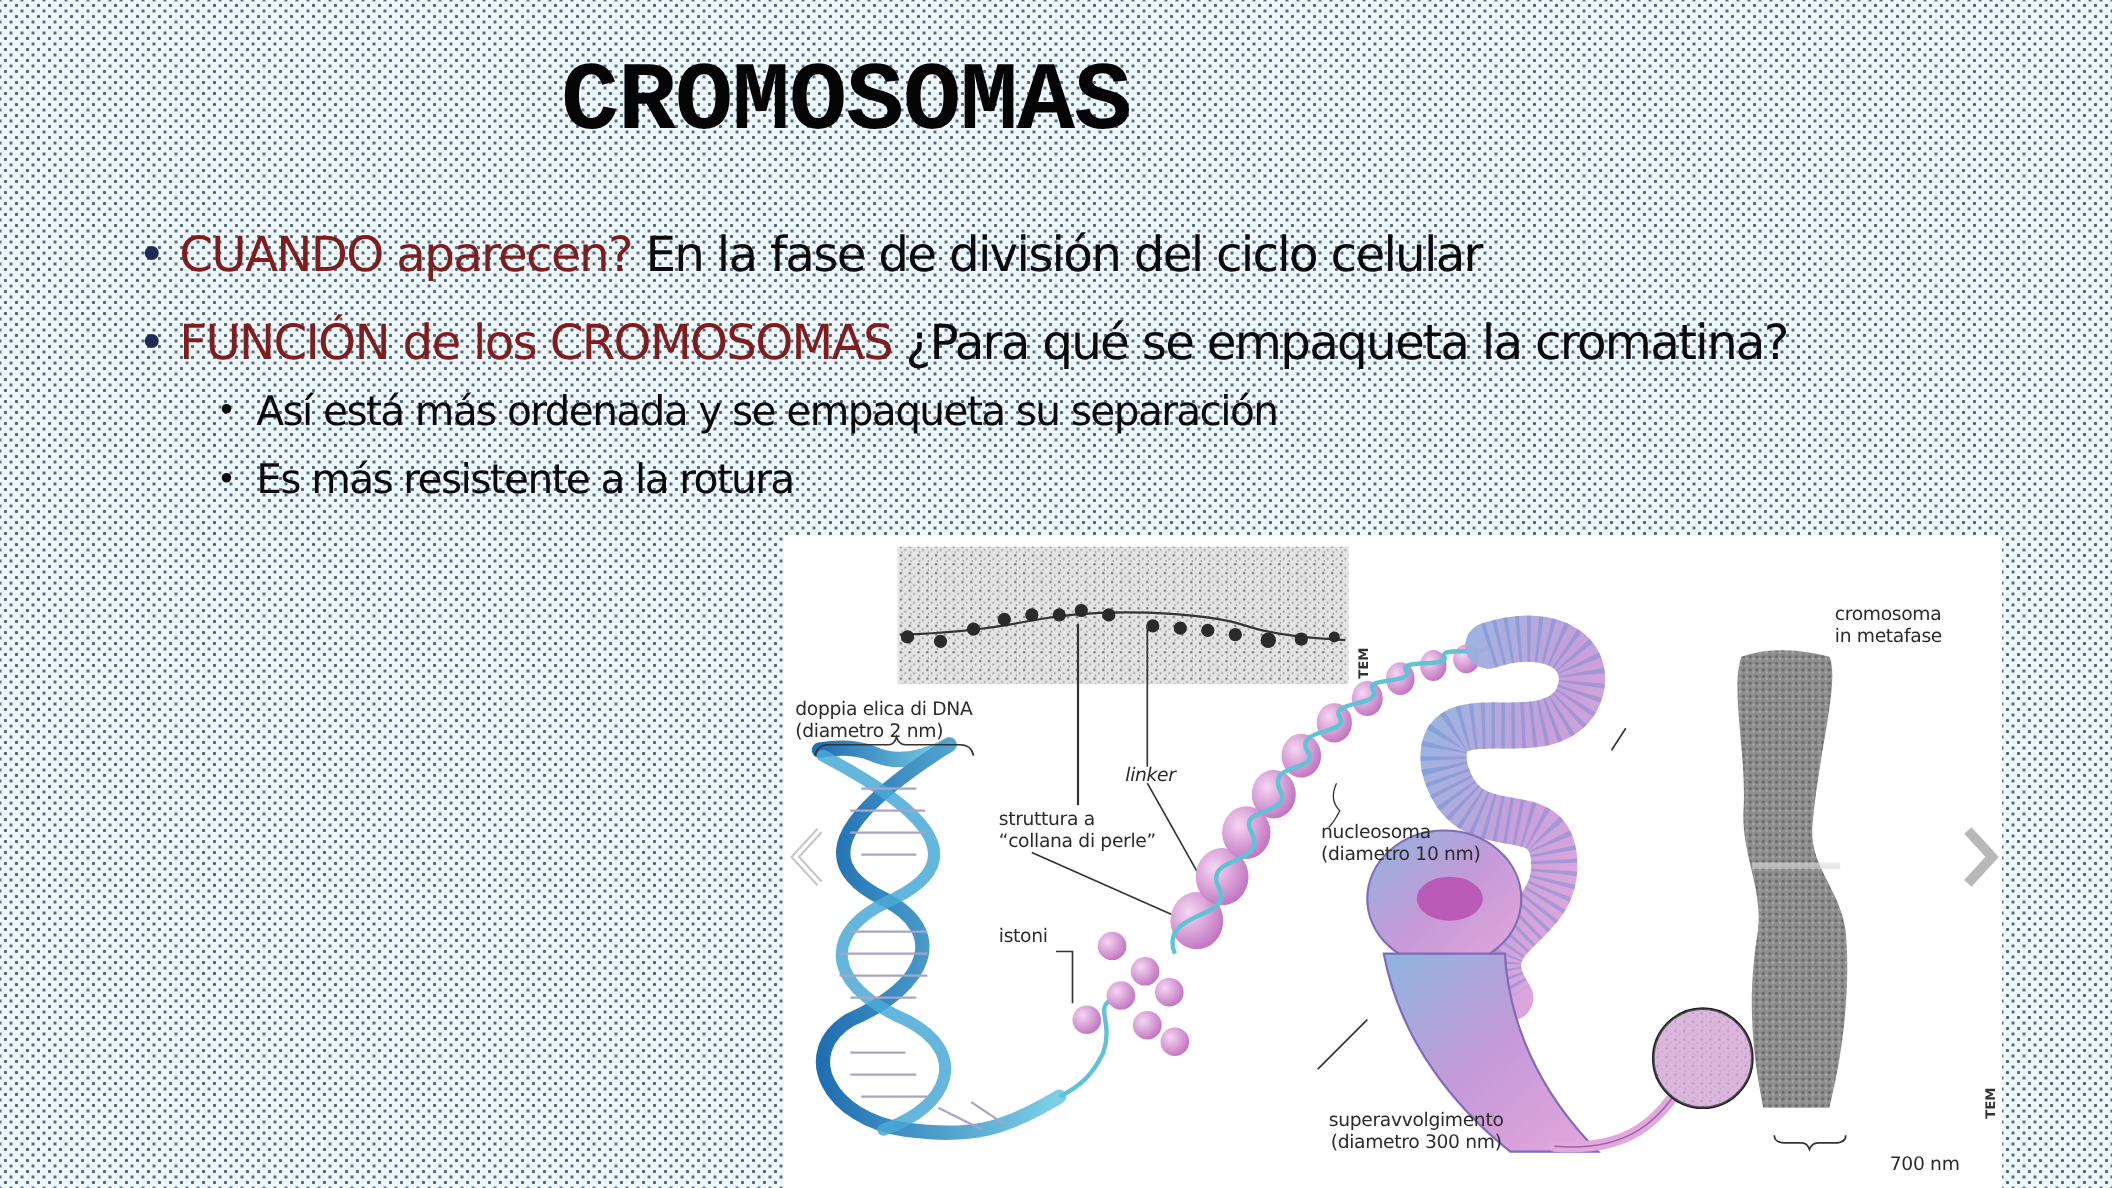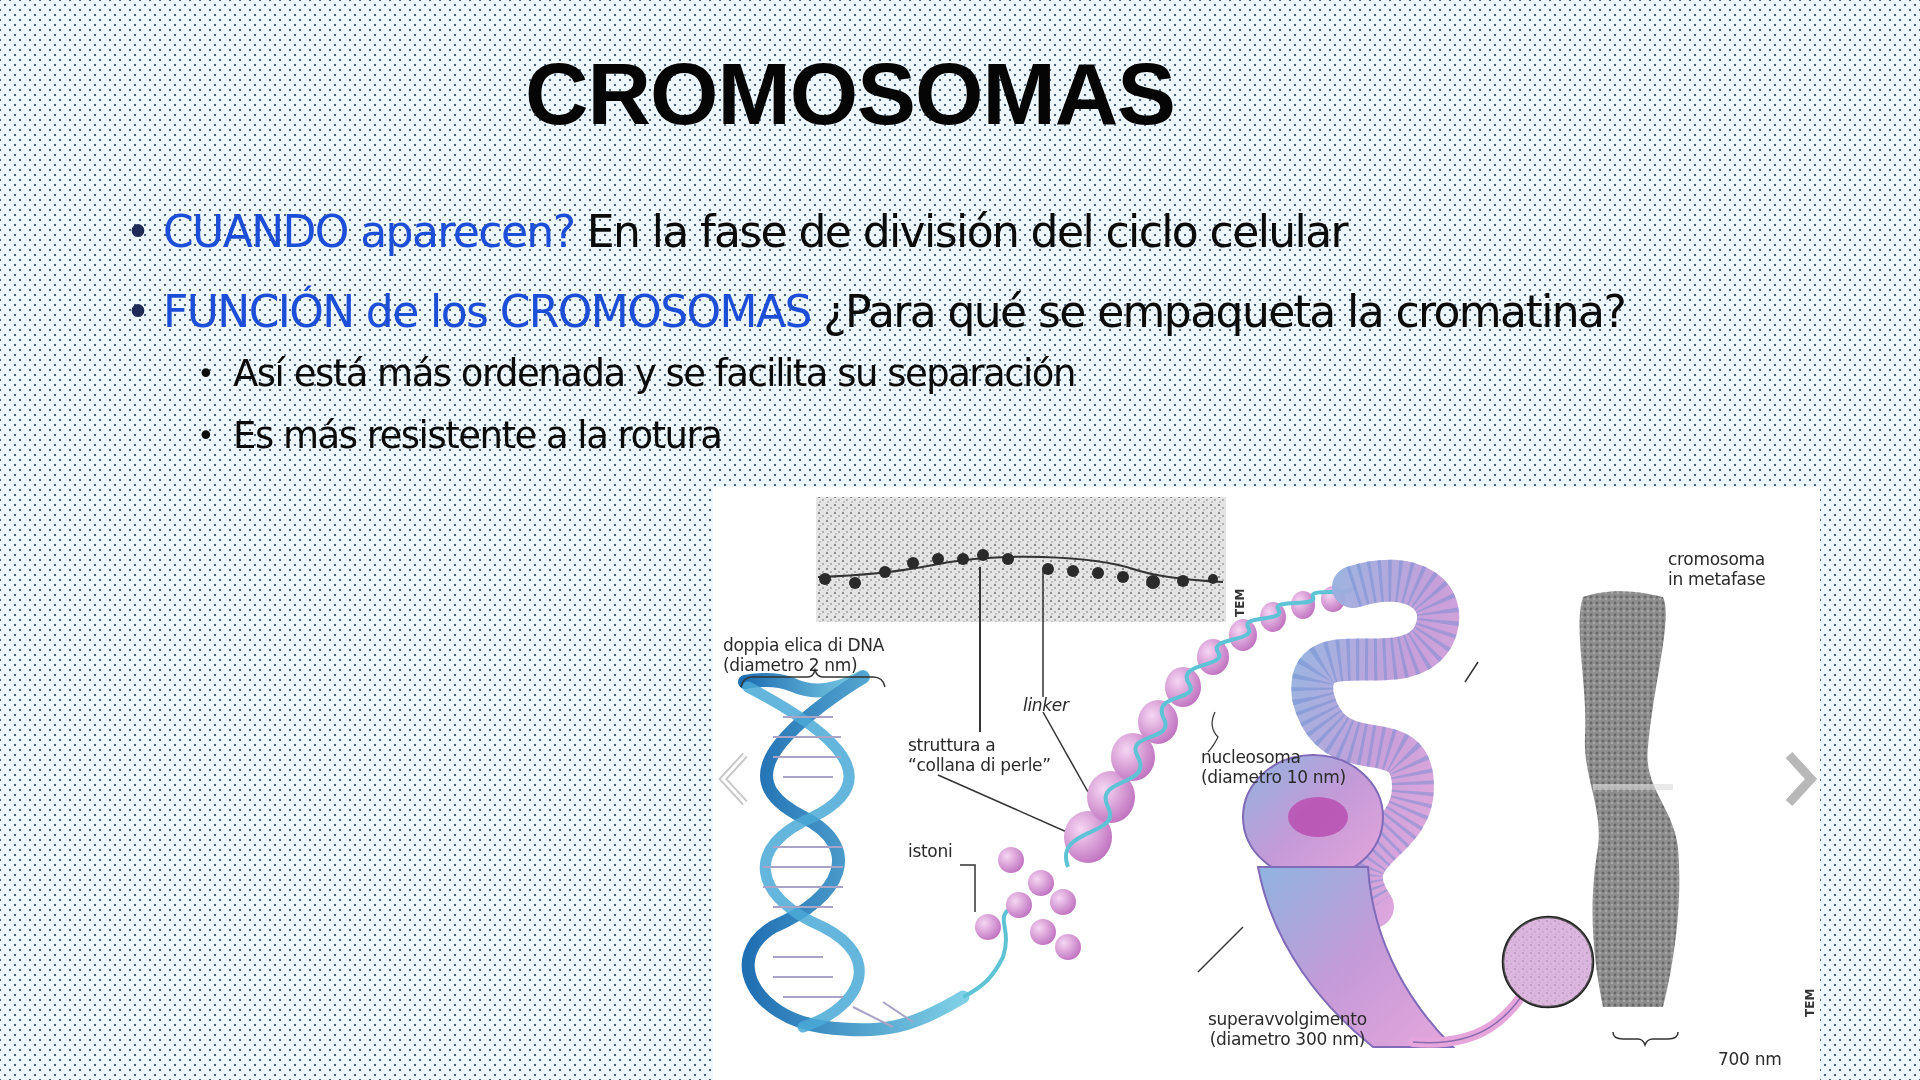--- a/index.html
+++ b/index.html
@@ -7,30 +7,30 @@
     width:1920px; height:1080px; overflow:hidden; position:relative;
     background-color:#eef7fb;
     background-image:
       radial-gradient(circle, #4e6478 1.2px, transparent 1.6px),
       radial-gradient(circle, #4e6478 1.2px, transparent 1.6px);
     background-size:10px 10px, 10px 10px;
     background-position:0 0, 5px 5px;
     font-family:"Liberation Sans", sans-serif;
   }
   .title {
-    position:absolute; left:510px; top:44px; width:680px; text-align:center;
-    font-family:Liberation Sans, sans-serif; font-weight:bold;
+    position:absolute; left:510px; top:44px; width:680px; 
+    font-family:Liberation Mono, monospace; font-weight:bold;
     font-size:88px; color:#050505; letter-spacing:-1px; line-height:100px;
   }
   .bullets { position:absolute; left:125px; top:200px; }
   .b1 { position:relative; font-family:"DejaVu Sans", sans-serif; font-size:44px; line-height:56px; padding-left:38px; white-space:nowrap; letter-spacing:-1.6px; }
   .b1 .dot, .b2 .dot { position:absolute; left:0; top:0; color:#1f2a56; }
   .b1.r1 { margin-top:4px; }
   .b1.r2 { margin-top:24px; }
-  .blue { color:#1d4ed8; }
+  .blue { color:#7f1d1d; }
   .black { color:#0b0b0b;text-align:right; }
   .b2 { position:relative; font-family:"DejaVu Sans", sans-serif; font-size:37px; line-height:48px; padding-left:36px; margin-left:72px; white-space:nowrap; color:#0b0b0b; letter-spacing:-1.5px; }
   .b2 .dot { color:#0b0b0b; font-size:30px; }
   .b2.r3 { margin-top:10px; }
   .b2.r4 { margin-top:14px; }
 
   .figure {
     position:absolute; left:713px; top:487px; width:1107px; height:593px;
     background:#ffffff; overflow:hidden;
   }
@@ -49,21 +49,21 @@
   <div class="b1 r1">
     <span class="dot">•</span>
     <span class="blue">CUANDO aparecen?</span><span class="black"> En la fase de división del ciclo celular</span>
   </div>
   <div class="b1 r2">
     <span class="dot">•</span>
     <span class="blue">FUNCIÓN de los CROMOSOMAS</span><span class="black"> ¿Para qué se empaqueta la cromatina?</span>
   </div>
   <div class="b2 r3">
     <span class="dot">•</span>
-    <span>Así está más ordenada y se facilita su separación</span>
+    <span>Así está más ordenada y se empaqueta su separación</span>
   </div>
   <div class="b2 r4">
     <span class="dot">•</span>
     <span>Es más resistente a la rotura</span>
   </div>
 </div>
 
 <div class="figure">
   <svg width="1107" height="593" viewBox="0 0 1107 593">
     <defs>

